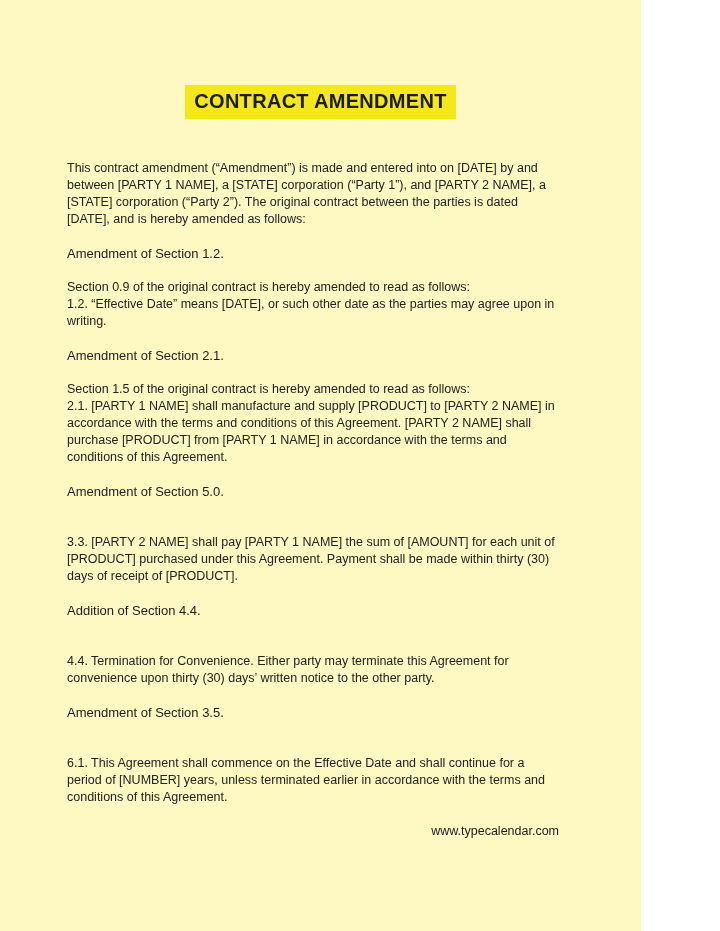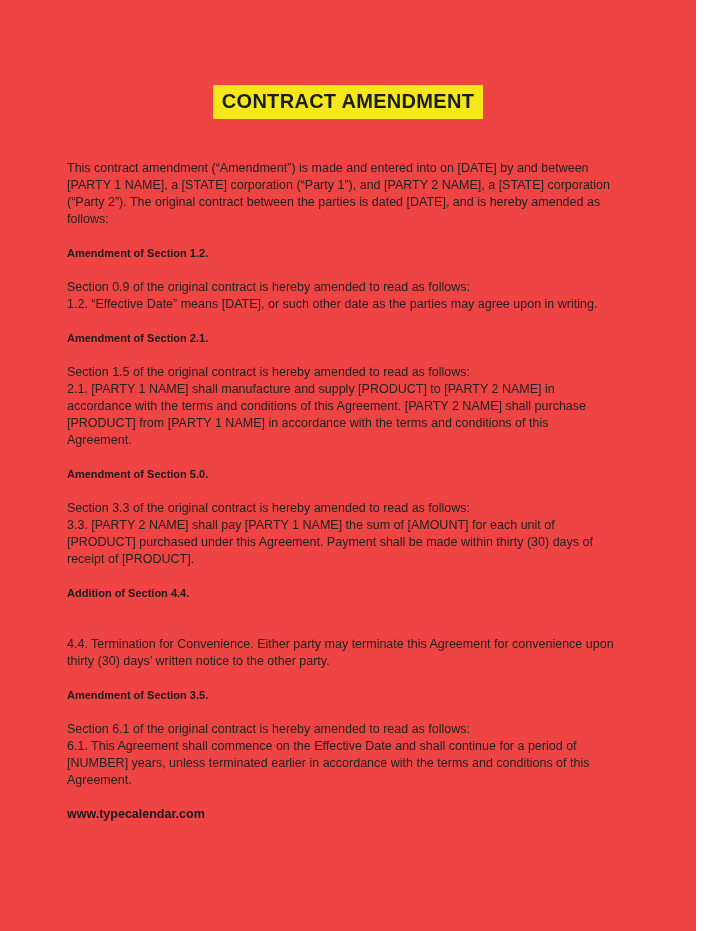--- a/index.html
+++ b/index.html
@@ -6,23 +6,23 @@
   html, body { background: #ffffff; }
   body {
     width: 720px;
     height: 931px;
     font-family: "Liberation Sans", sans-serif;
     color: #212121;
     overflow: hidden;
   }
   .doc {
     position: relative;
-    width: 696px;
+    width: 641px;
     height: 931px;
-    background: #ef4444;
+    background: #fef9c3;
   }
   .title-wrap {
     padding-top: 85px;
     text-align: center;
   }
   .doc-title {
     display: inline-block;
     background: #f4e71a;
     font-weight: bold;
     font-size: 20px;
@@ -31,29 +31,29 @@
     color: #1c1c1c;
   }
   .content {
     margin: 41px 82px 0 67px;
     font-size: 12.5px;
     line-height: 17px;
     color: #222222;
   }
   .para { margin-bottom: 17px; }
   .section-heading {
-    font-weight: bold;
-    font-size: 11px;
+    font-weight: normal;
+    font-size: 13px;
     line-height: 17px;
     margin-bottom: 17px;
     color: #1c1c1c;
   }
   .footer {
-    text-align: left;
-    font-weight: bold;
+    text-align: right;
+    font-weight: normal;
     font-size: 12.5px;
     line-height: 17px;
     color: #1c1c1c;
   }
 </style>
 </head>
 <body>
 
 <div class="doc">
 
@@ -77,37 +77,37 @@
       <div class="section-heading">Amendment of Section 2.1.</div>
       <div class="para">
         <span>Section 1.5 of the original contract is hereby amended to read as follows:</span><br>
         <span>2.1. [PARTY 1 NAME] shall manufacture and supply [PRODUCT] to [PARTY 2 NAME] in accordance with the terms and conditions of this Agreement. [PARTY 2 NAME] shall purchase [PRODUCT] from [PARTY 1 NAME] in accordance with the terms and conditions of this Agreement.</span>
       </div>
     </div>
 
     <div>
       <div class="section-heading">Amendment of Section 5.0.</div>
       <div class="para">
-        <span>Section 3.3 of the original contract is hereby amended to read as follows:</span><br>
+        <br>
         <span>3.3. [PARTY 2 NAME] shall pay [PARTY 1 NAME] the sum of [AMOUNT] for each unit of [PRODUCT] purchased under this Agreement. Payment shall be made within thirty (30) days of receipt of [PRODUCT].</span>
       </div>
     </div>
 
     <div>
       <div class="section-heading">Addition of Section 4.4.</div>
       <div class="para">
         <br>
         <span>4.4. Termination for Convenience. Either party may terminate this Agreement for convenience upon thirty (30) days’ written notice to the other party.</span>
       </div>
     </div>
 
     <div>
       <div class="section-heading">Amendment of Section 3.5.</div>
       <div class="para">
-        <span>Section 6.1 of the original contract is hereby amended to read as follows:</span><br>
+        <br>
         <span>6.1. This Agreement shall commence on the Effective Date and shall continue for a period of [NUMBER] years, unless terminated earlier in accordance with the terms and conditions of this Agreement.</span>
       </div>
     </div>
 
     <div class="footer">www.typecalendar.com</div>
 
   </div>
 </div>
 
 </body></html>

